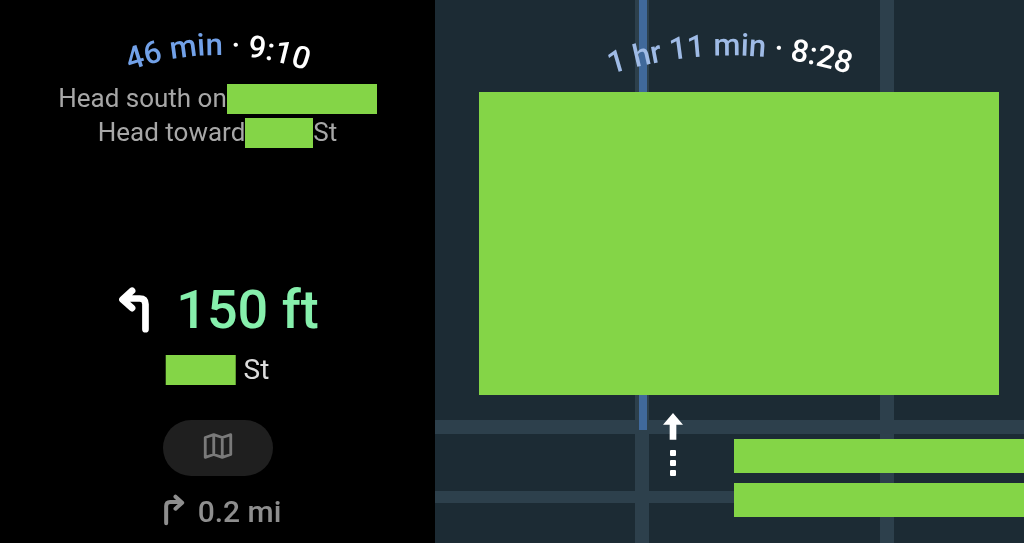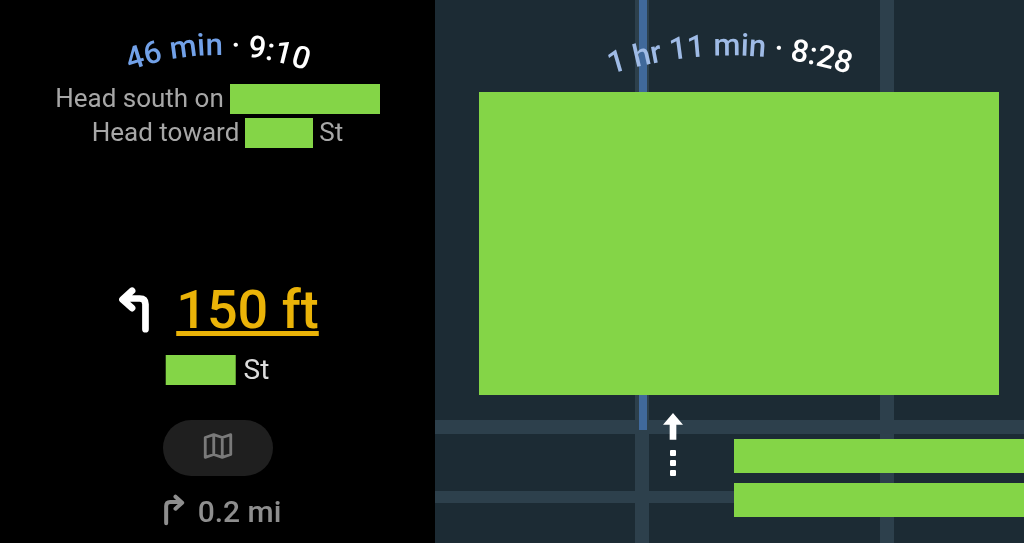--- a/index.html
+++ b/index.html
@@ -48,21 +48,20 @@
       right: 0;
       text-align: center;
       color: #a7a7a7;
       font-size: 26px;
       line-height: 1.3;
     }
     .dir-line {
       display: flex;
       align-items: center;
       justify-content: center;
-      gap: 6px;
     }
     .redact-box {
       background: #84d547;
       display: inline-block;
     }
     .redact-box.r1 { width: 150px; height: 30px; }
     .redact-box.r2 { width: 68px; height: 30px; }
 
     
     .turn-block {
@@ -74,24 +73,23 @@
       flex-direction: column;
       align-items: center;
     }
     .turn-row {
       display: flex;
       align-items: center;
       gap: 14px;
     }
     .turn-arrow svg { display: block; }
     .turn-distance {
-      color: #eab308;
+      color: #86efac;
       font-size: 54px;
       font-weight: 500;
-      text-decoration: underline;
     }
     .turn-street {
       margin-top: 12px;
       display: flex;
       align-items: center;
       gap: 8px;
       color: #dcdcdc;
       font-size: 28px;
     }
     .redact-box.r3 { width: 70px; height: 30px; }

